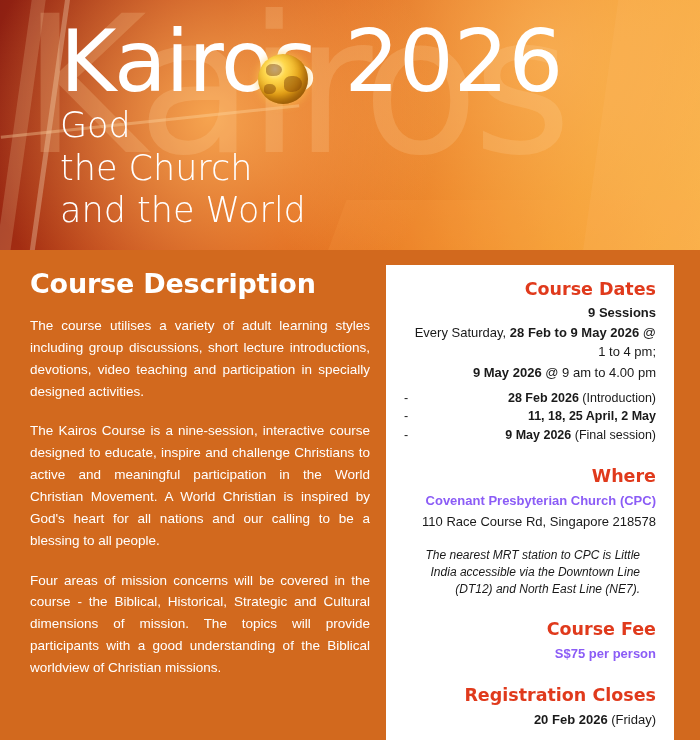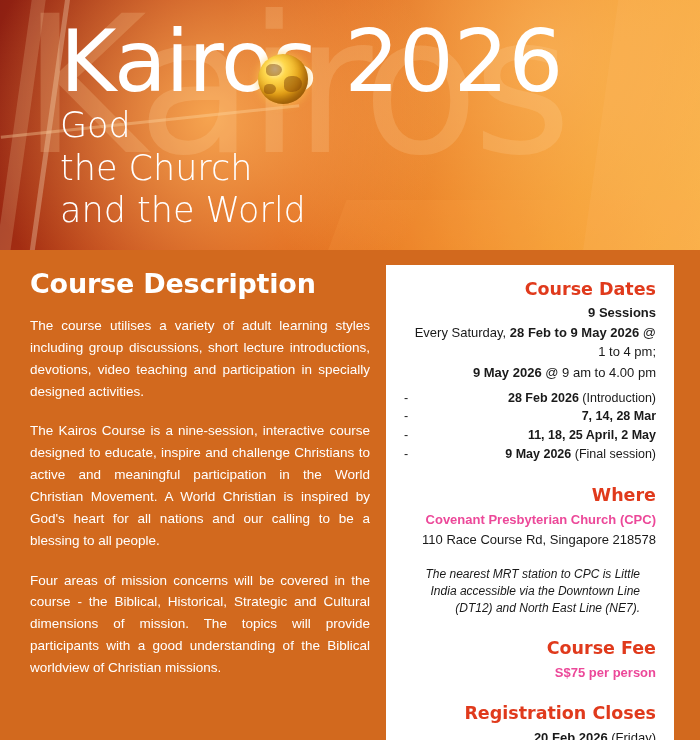--- a/index.html
+++ b/index.html
@@ -164,21 +164,21 @@
     font-family: "DejaVu Sans", sans-serif;
     font-size: 17.5px;
     font-weight: bold;
     color: #e03a1c;
     margin: 0 0 6px 0;
   }
   .card-h.spaced { margin-top: 21px; }
   .bold-line {
     font-size: 13px;
     font-weight: bold;
-    color: #ec4899;
+    color: #8b5cf6;
     line-height: 1.45;
     margin: 0 0 2px 0;
   }
   .norm-line {
     font-size: 13px;
     color: #1a1a1a;
     line-height: 1.45;
     margin: 0 0 2px 0;
   }
   .italic-line {
@@ -262,23 +262,20 @@
       <div class="norm-line">
         <b>9 May 2026</b>
         <span>@  9 am to 4.00 pm</span>
       </div>
 
       <ul class="dates-list">
         <li>
           <b>28 Feb 2026</b><span class="note"> (Introduction)</span>
         </li>
         <li>
-          <b>7, 14, 28 Mar</b><span class="note"></span>
-        </li>
-        <li>
           <b>11, 18, 25 April, 2 May</b><span class="note"></span>
         </li>
         <li>
           <b>9 May 2026</b><span class="note"> (Final session)</span>
         </li>
       </ul>
 
       <div class="card-h spaced">Where</div>
       <div class="bold-line">Covenant Presbyterian Church (CPC)</div>
       <div class="norm-line">110 Race Course Rd, Singapore 218578</div>

